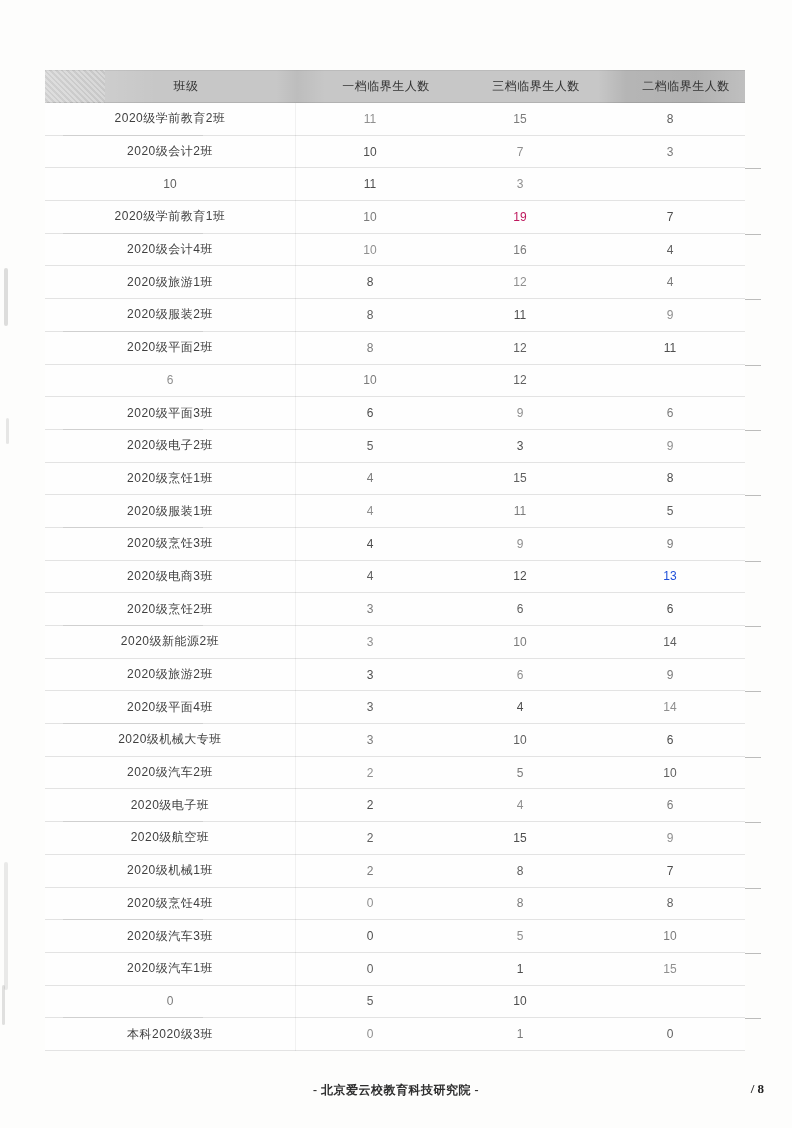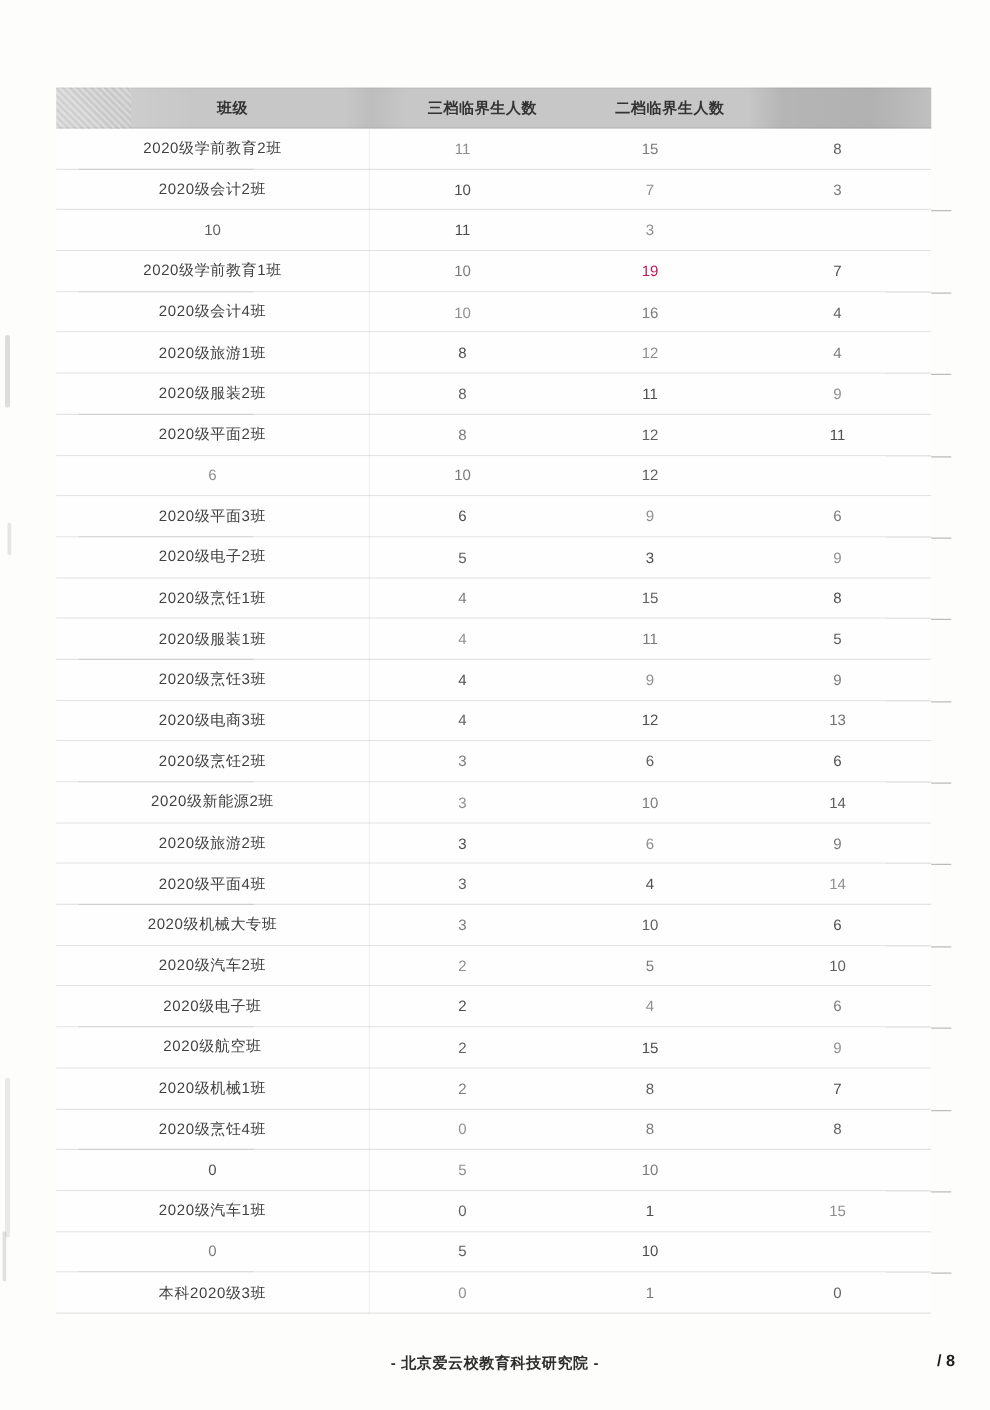--- a/index.html
+++ b/index.html
@@ -28,21 +28,21 @@
     height: 33px;
     background-color: #c7c7c7;
     background-image:
       linear-gradient(90deg, rgba(255,255,255,0.28) 0%, rgba(255,255,255,0.10) 9%, rgba(255,255,255,0) 16%),
       linear-gradient(90deg, rgba(0,0,0,0) 33%, rgba(0,0,0,0.05) 36%, rgba(0,0,0,0) 40%),
       linear-gradient(90deg, rgba(0,0,0,0) 79%, rgba(0,0,0,0.09) 83%, rgba(0,0,0,0.11) 93%, rgba(0,0,0,0.04) 100%);
     box-shadow: inset 0 -1px 0 rgba(0,0,0,0.10), inset 0 1px 0 rgba(0,0,0,0.06);
   }
   .thead .hcell {
     display: flex; align-items: center; justify-content: center;
-    font-size: 12px; font-weight: 700; color: #333333;
+    font-size: 12px; font-weight: 400; color: #333333;
     letter-spacing: 0.5px;
     padding-left: 32px;
   }
   .tbody .trow {
     position: relative;
     display: grid;
     grid-template-columns: 250px 150px 150px 150px;
     height: 32.7px;
     border-bottom: 1px solid #e3e3e3;
     background: #fefefe;
@@ -67,21 +67,21 @@
   
   .col-divider {
     position: absolute; left: 295px; top: 103px;
     width: 1px; height: 948px;
     background: rgba(0,0,0,0.05);
   }
 
   
   .footer {
     position: absolute; left: 0; top: 1082px;
-    width: 792px; height: 18px;
+    width: 792px; height: 18px; font-family: Liberation Serif, serif;
   }
   .footer-org {
     position: absolute; left: 0; width: 100%;
     text-align: center;
     font-size: 12px; font-weight: 700; color: #2e2e2e;
     letter-spacing: 0.5px;
   }
   .footer-page {
     position: absolute; right: 28px; top: -1px;
     font-size: 13px; font-weight: 700; color: #1f1f1f;
@@ -97,20 +97,21 @@
         background: repeating-linear-gradient(45deg, rgba(255,255,255,0.20) 0 2px, rgba(0,0,0,0.03) 2px 4px); }
 </style>
 </head>
 <body>
 
 <div class="page">
 
   <div class="table">
     <div class="thead">
       <div class="hcell">班级</div>
+      <div class="hcell">一档临界生人数</div>
       <div class="hcell">三档临界生人数</div>
       <div class="hcell">二档临界生人数</div>
     </div>
     <div class="tbody">
         <div class="trow">
           <div class="cell cname">2020级学前教育2班</div>
           <div class="cell cnum" style="color: rgb(143, 143, 143);">11</div>
           <div class="cell cnum" style="color: rgb(123, 123, 123);">15</div>
           <div class="cell cnum" style="color: rgb(95, 95, 95);">8</div>
         </div>
@@ -187,21 +188,21 @@
         <div class="trow">
           <div class="cell cname">2020级烹饪3班</div>
           <div class="cell cnum" style="color: rgb(78, 78, 78);">4</div>
           <div class="cell cnum" style="color: rgb(143, 143, 143);">9</div>
           <div class="cell cnum" style="color: rgb(123, 123, 123);">9</div>
         </div>
         <div class="trow">
           <div class="cell cname">2020级电商3班</div>
           <div class="cell cnum" style="color: rgb(95, 95, 95);">4</div>
           <div class="cell cnum" style="color: rgb(78, 78, 78);">12</div>
-          <div class="cell cnum" style="color: #737373;">13</div>
+          <div class="cell cnum" style="color: #1d4ed8;">13</div>
         </div>
         <div class="trow">
           <div class="cell cname">2020级烹饪2班</div>
           <div class="cell cnum" style="color: rgb(123, 123, 123);">3</div>
           <div class="cell cnum" style="color: rgb(95, 95, 95);">6</div>
           <div class="cell cnum" style="color: rgb(78, 78, 78);">6</div>
         </div>
         <div class="trow">
           <div class="cell cname">2020级新能源2班</div>
           <div class="cell cnum" style="color: rgb(143, 143, 143);">3</div>
@@ -250,20 +251,21 @@
           <div class="cell cnum" style="color: rgb(95, 95, 95);">8</div>
           <div class="cell cnum" style="color: rgb(78, 78, 78);">7</div>
         </div>
         <div class="trow">
           <div class="cell cname">2020级烹饪4班</div>
           <div class="cell cnum" style="color: rgb(143, 143, 143);">0</div>
           <div class="cell cnum" style="color: rgb(123, 123, 123);">8</div>
           <div class="cell cnum" style="color: rgb(95, 95, 95);">8</div>
         </div>
         <div class="trow">
+          <div class="cell cname">2020级汽车3班</div>
           <div class="cell cnum" style="color: rgb(78, 78, 78);">0</div>
           <div class="cell cnum" style="color: rgb(143, 143, 143);">5</div>
           <div class="cell cnum" style="color: rgb(123, 123, 123);">10</div>
         </div>
         <div class="trow">
           <div class="cell cname">2020级汽车1班</div>
           <div class="cell cnum" style="color: rgb(95, 95, 95);">0</div>
           <div class="cell cnum" style="color: rgb(78, 78, 78);">1</div>
           <div class="cell cnum" style="color: rgb(143, 143, 143);">15</div>
         </div>

